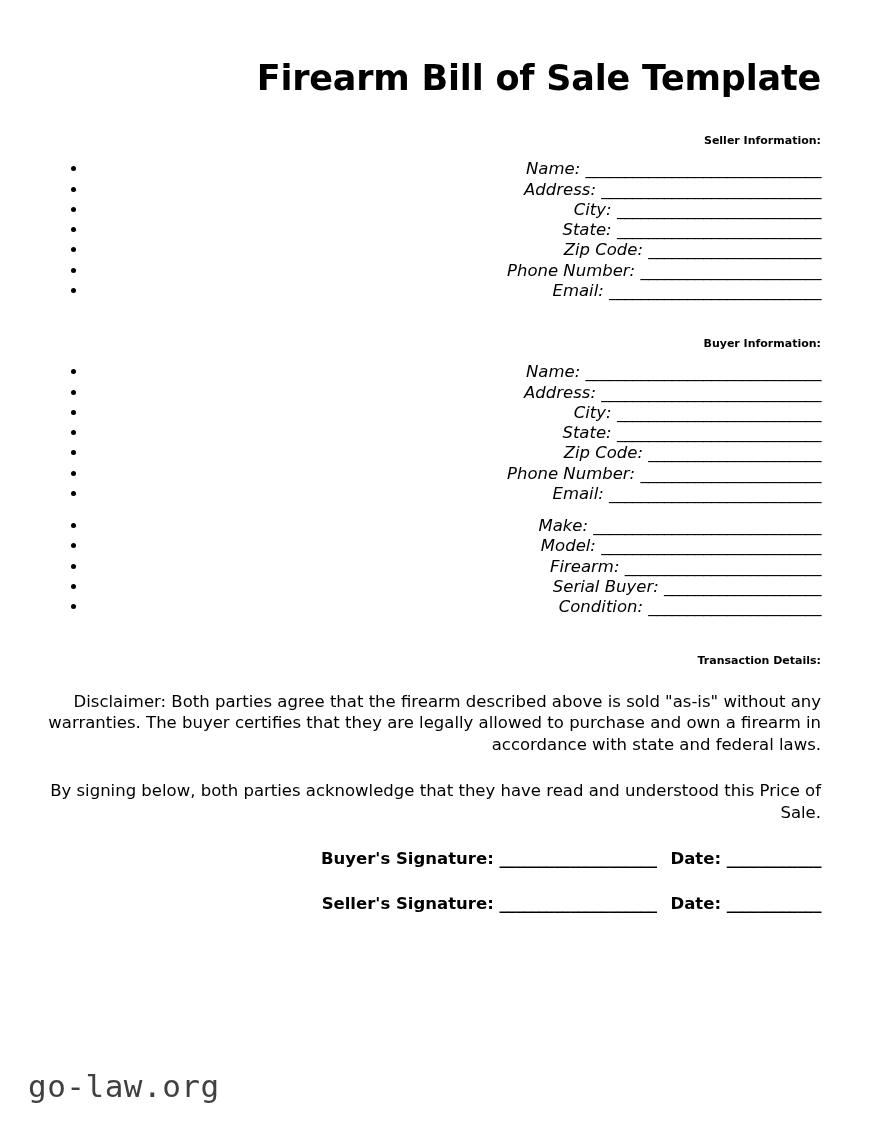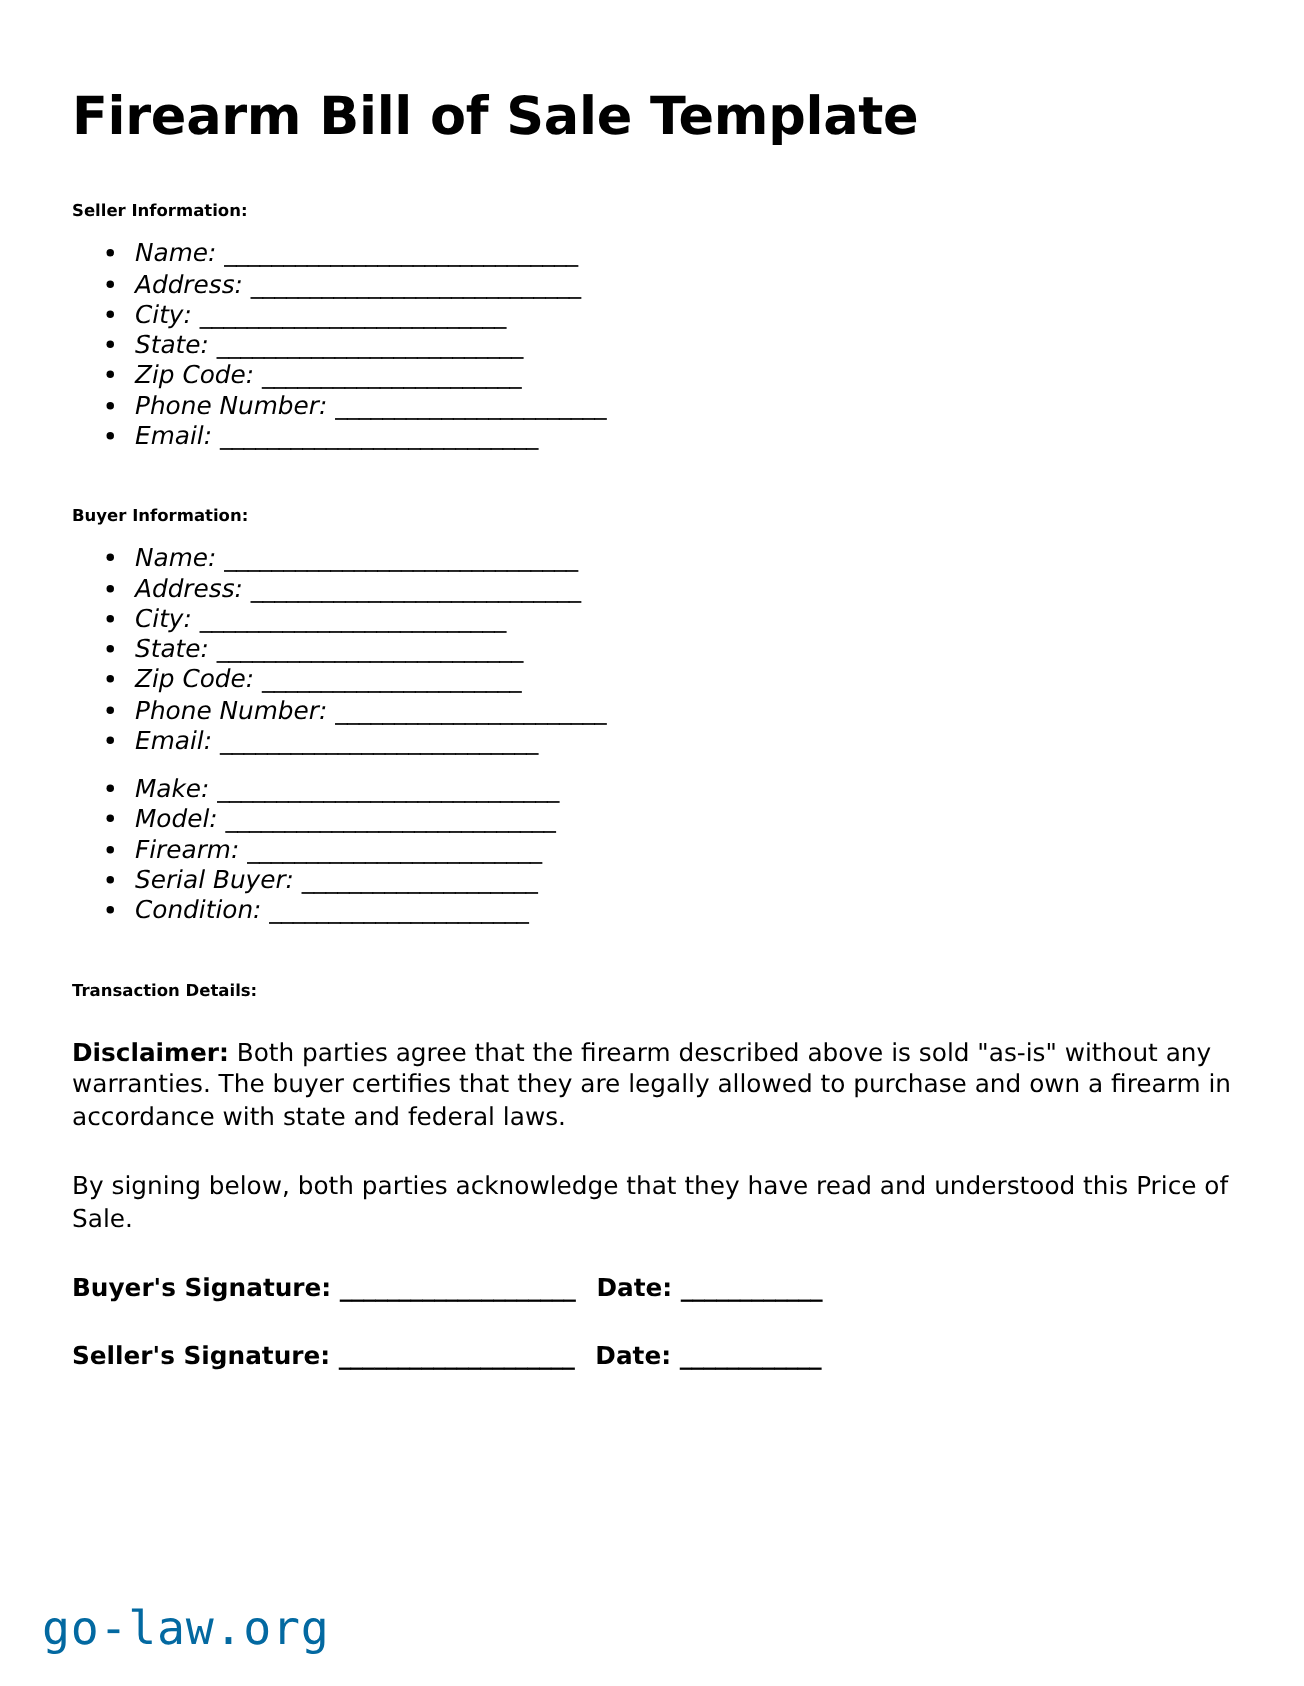--- a/index.html
+++ b/index.html
@@ -15,20 +15,21 @@
     -webkit-font-smoothing: antialiased;
   }
   .page {
     position: relative;
     width: 869px;
     height: 1124px;
     background: #ffffff;
     box-sizing: border-box;
     padding: 48px 48px 0 48px;
     overflow: hidden;
+    text-align: right;
   }
   .doc-title {
     font-size: 35px;
     font-weight: bold;
     letter-spacing: -0.2px;
     margin: 10px 0 0 0;
     line-height: 1.15;
   }
   .intro {
     font-size: 16.5px;
@@ -60,37 +61,37 @@
   .blank {
     letter-spacing: -0.4px;
   }
 
   .para {
     font-size: 16.5px;
     line-height: 1.32;
     margin: 24px 0 0 0;
     max-width: 775px;
   }
-  .para b { font-weight: bold; }
+  .para b { font-weight: normal; }
 
   .sig-row {
     font-size: 16.5px;
     font-weight: bold;
     margin: 26px 0 0 0;
     white-space: nowrap;
   }
   .sig-row .gap { display: inline-block; width: 14px; }
 
   .footer {
     position: absolute;
     left: 28px;
     bottom: 20px;
     font-family: "DejaVu Sans Mono", monospace;
     font-size: 31px;
-    color: #0369a1;
+    color: #404040;
     letter-spacing: 0.5px;
   }
 </style>
 </head>
 <body>
 
 <div class="page">
 
   <h1 class="doc-title">Firearm Bill of Sale Template</h1>
 

